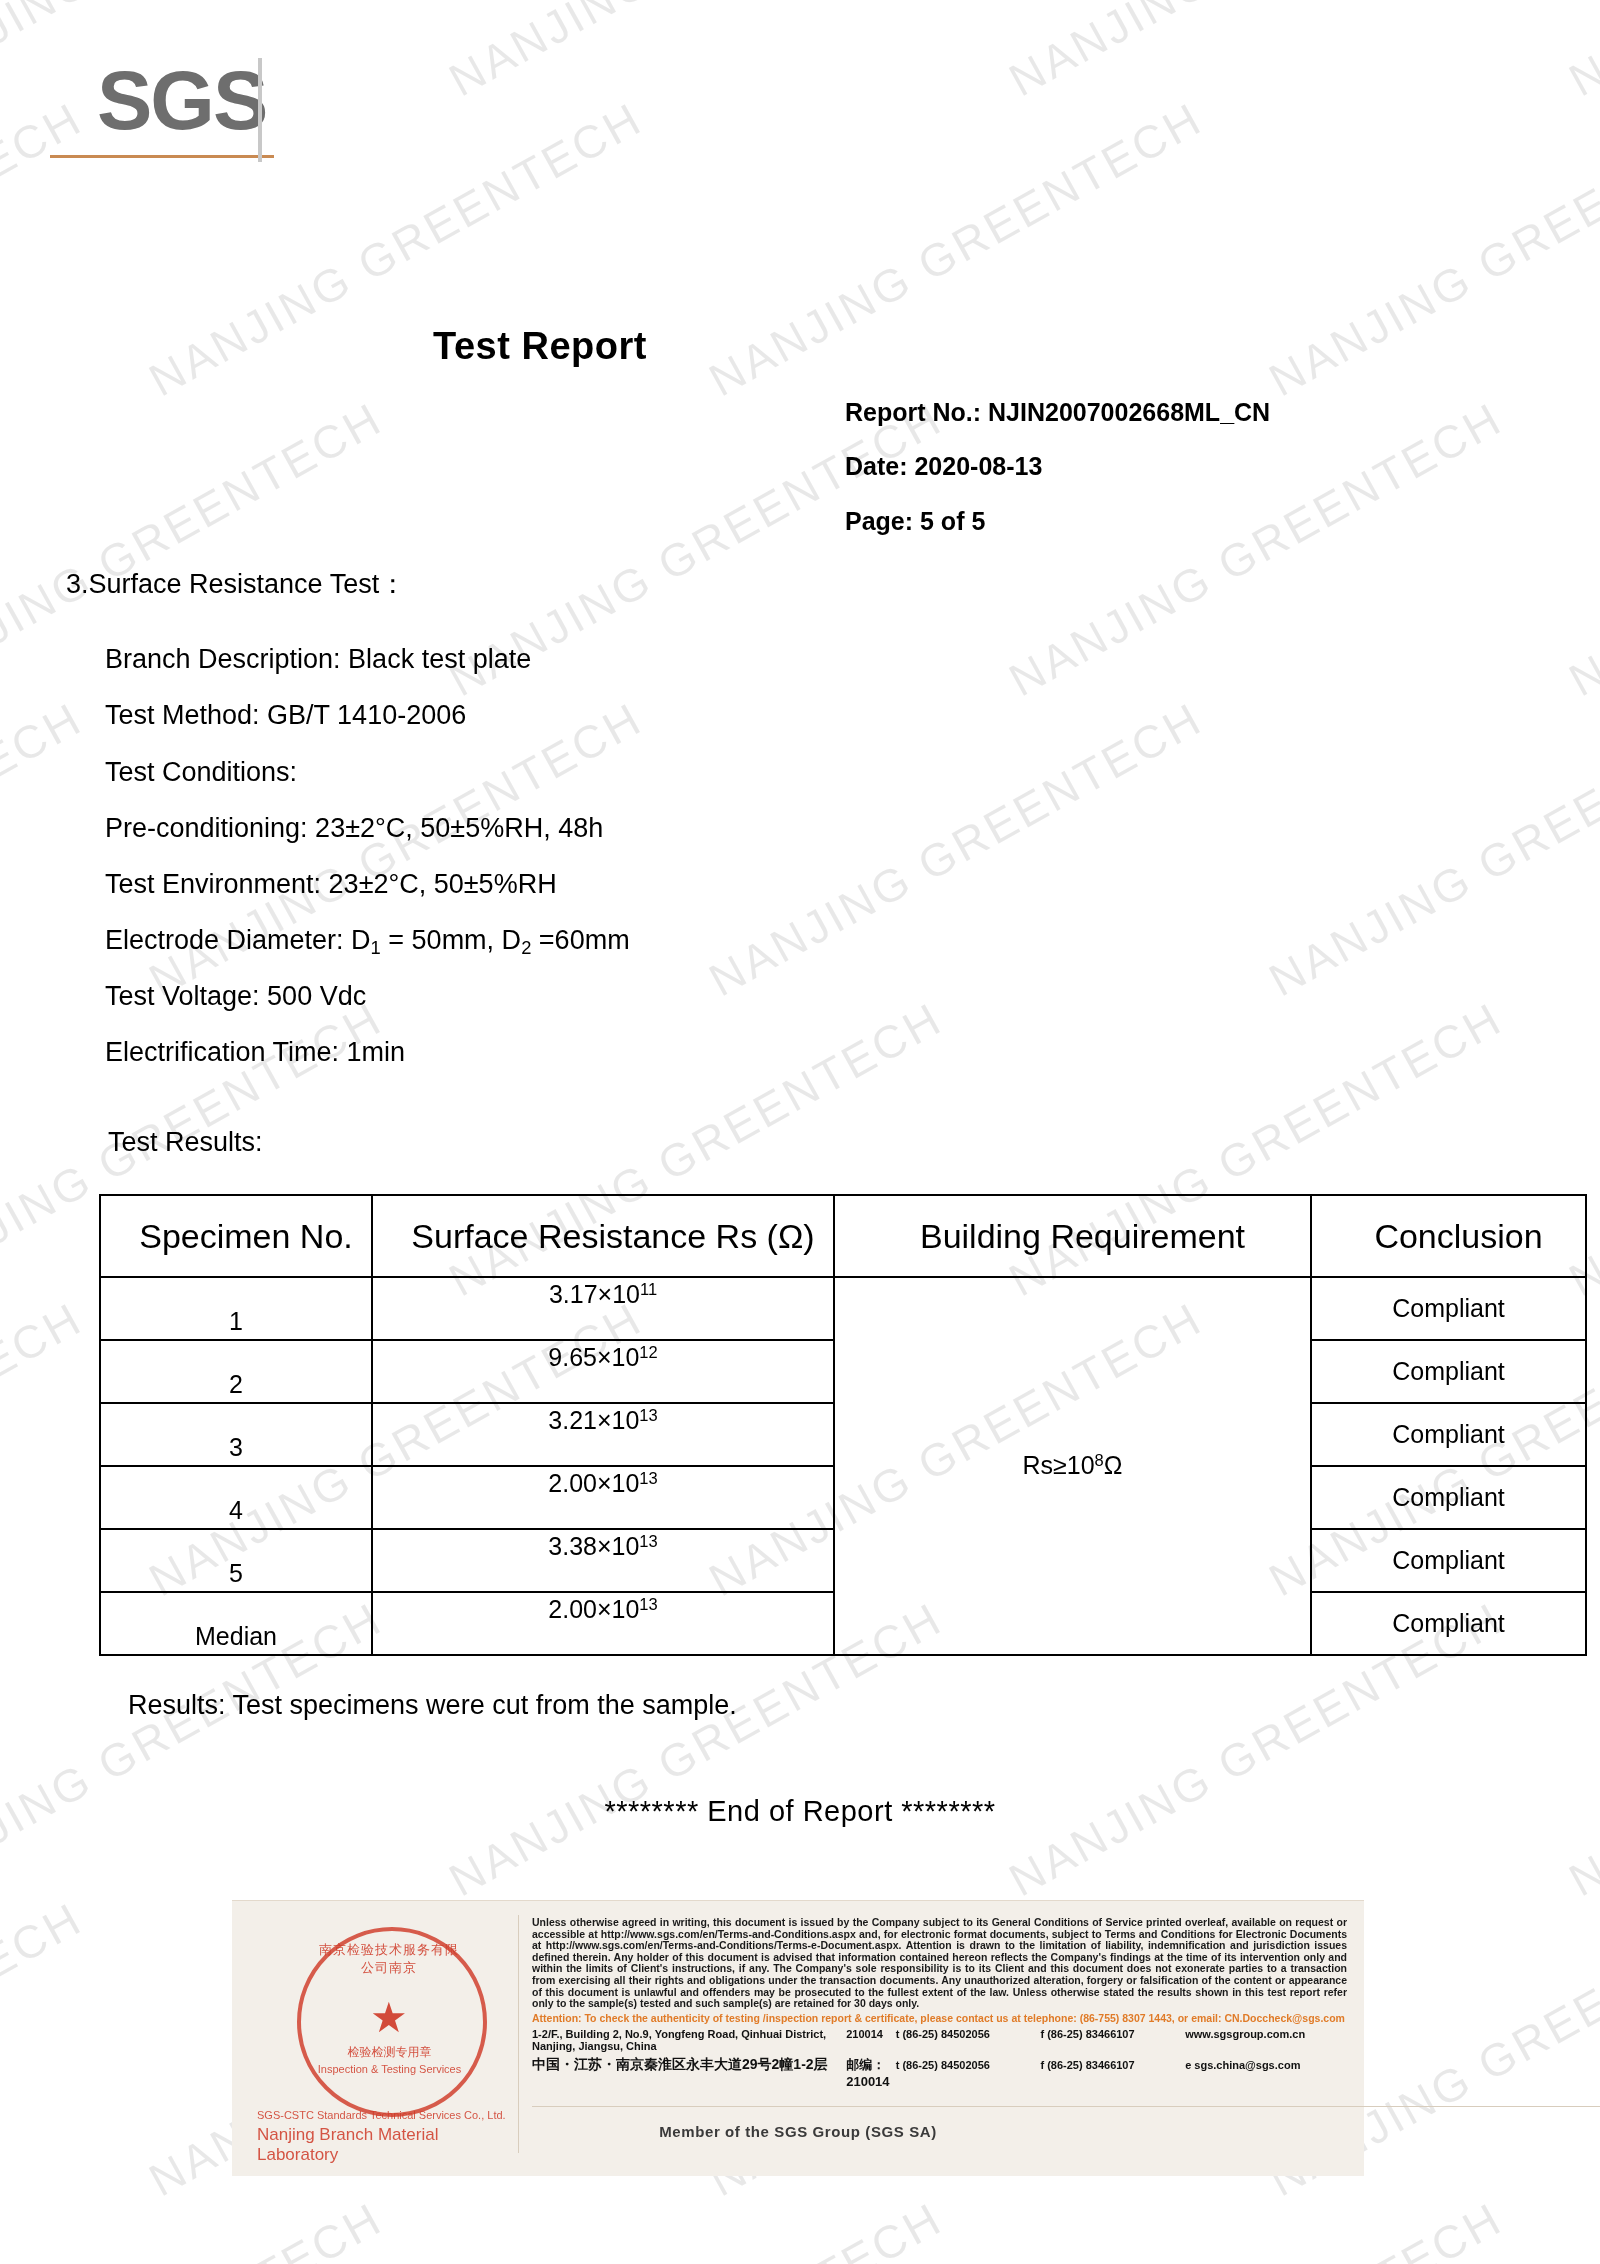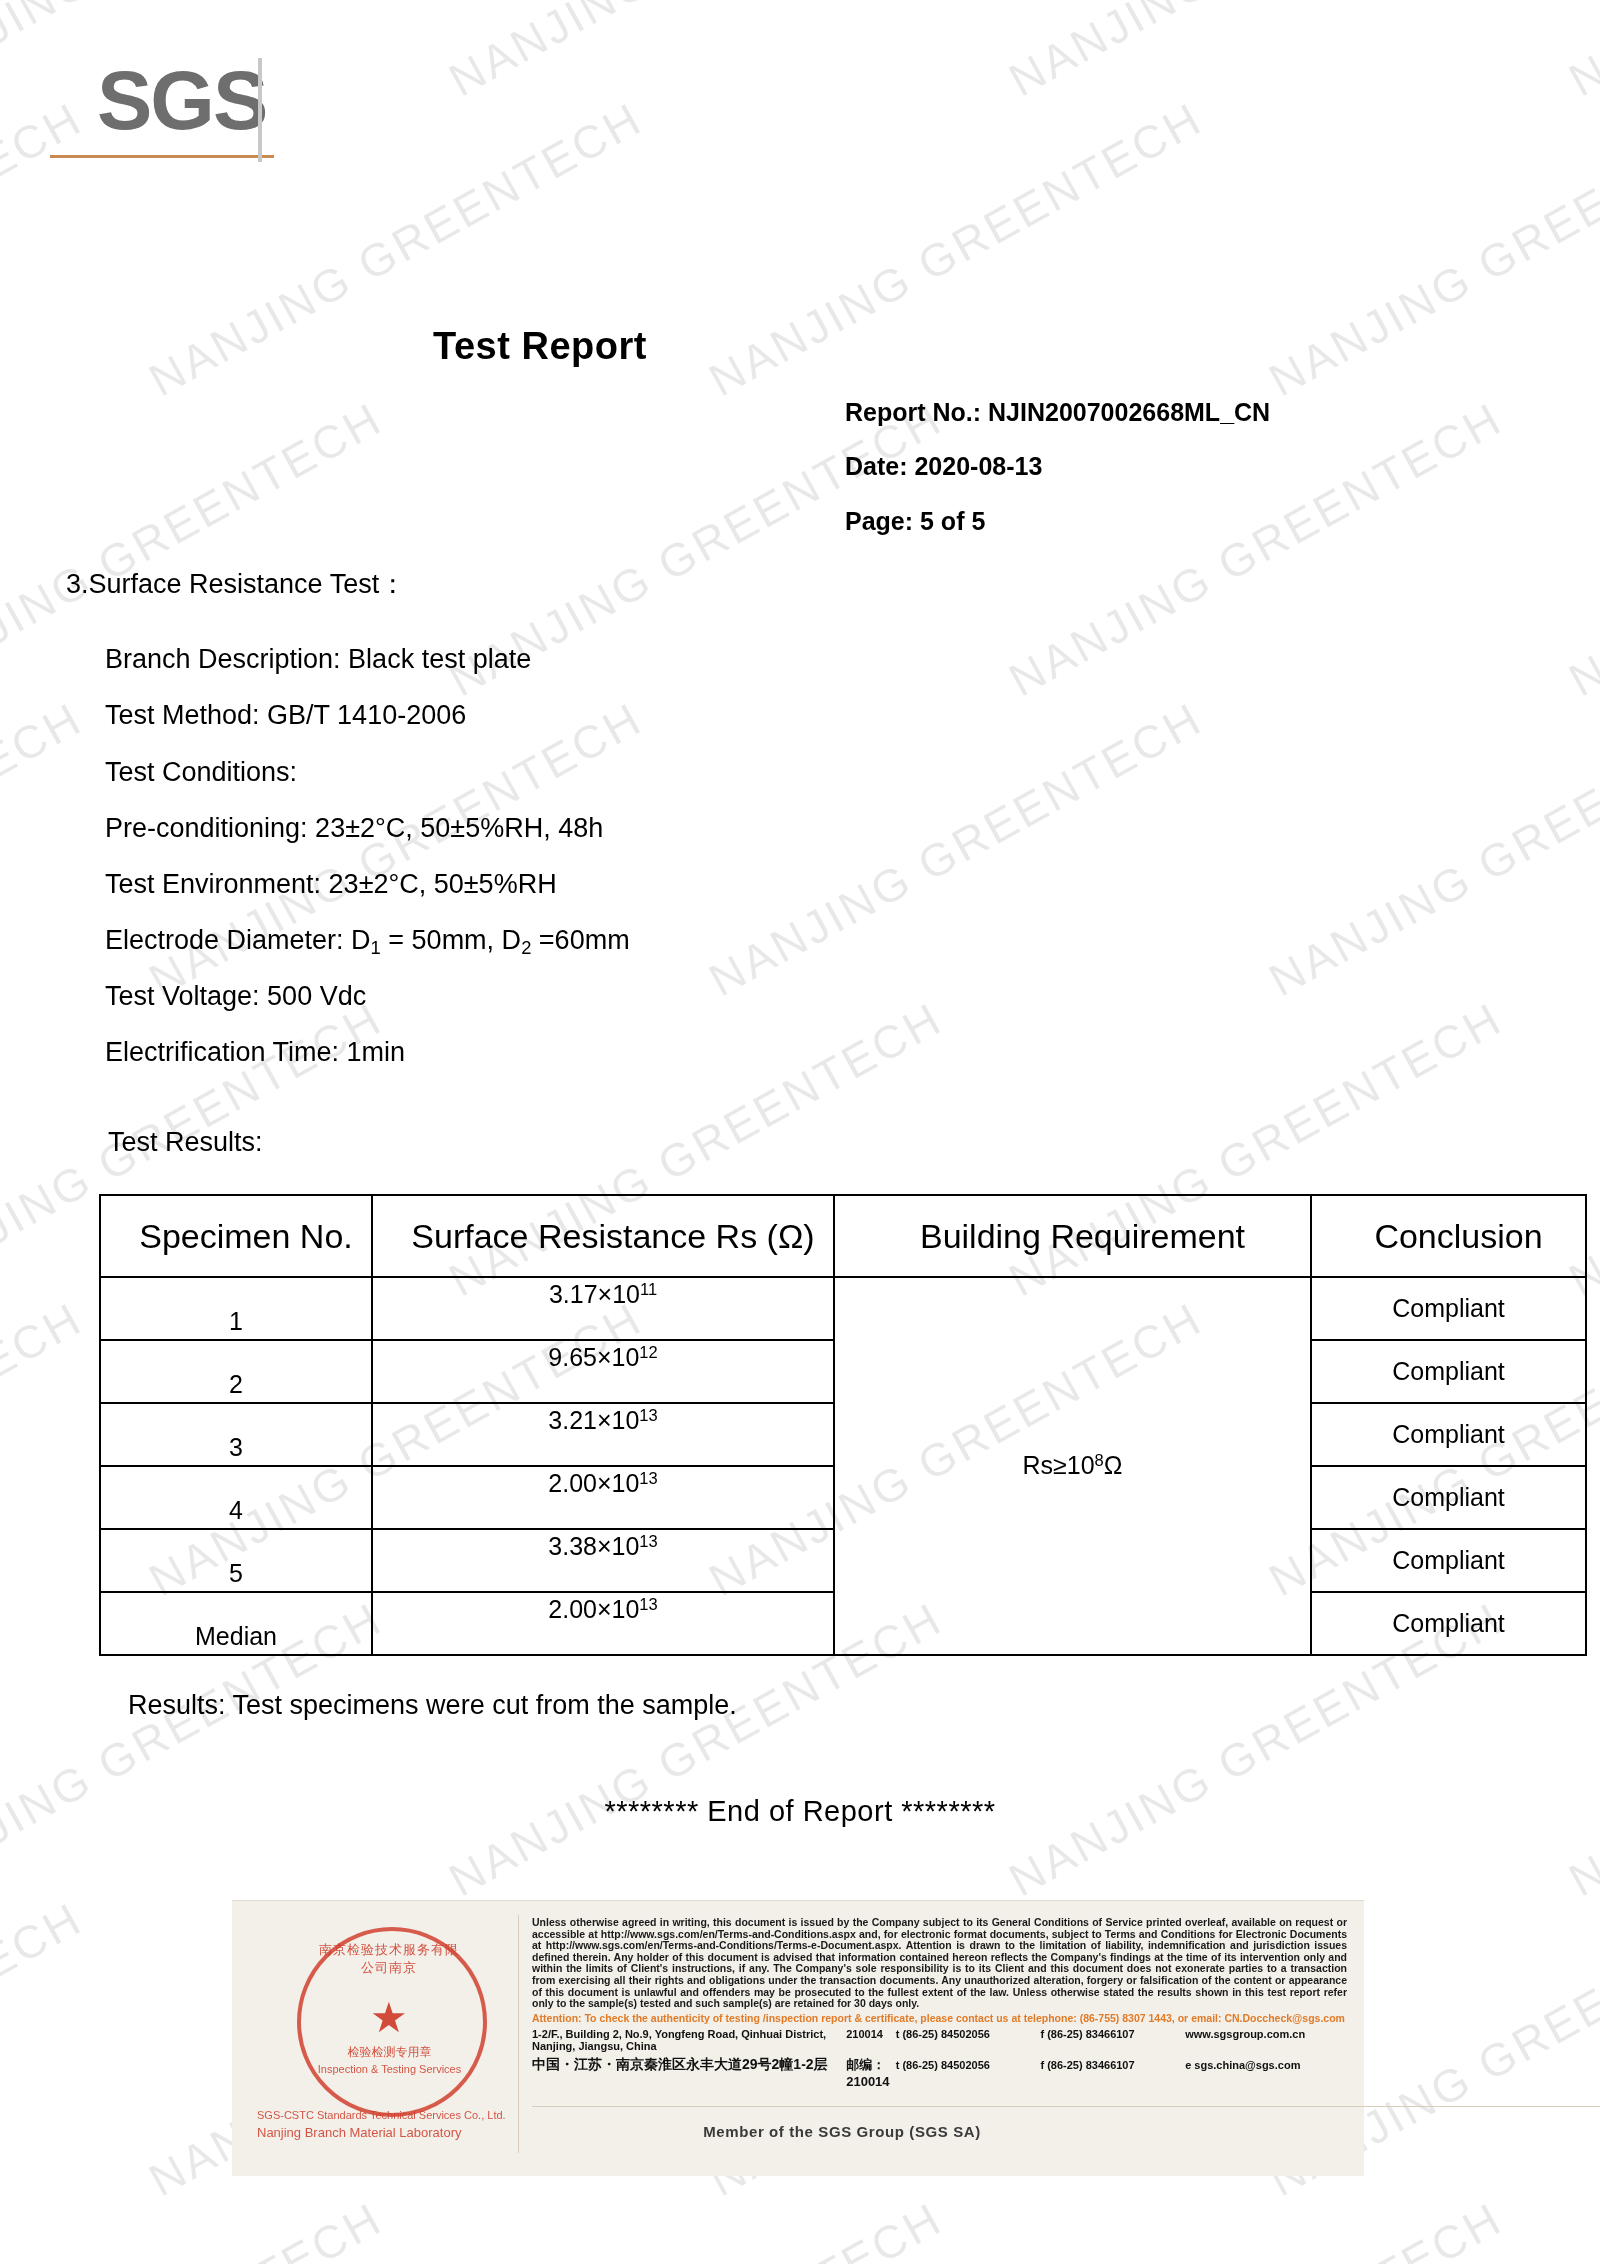--- a/index.html
+++ b/index.html
@@ -249,21 +249,21 @@
     width: 250px;
     font-size: 11px;
     color: #cf3a28;
     opacity: 0.85;
   }
   .stamp-line-b {
     position: absolute;
     left: 0px;
     top: 206px;
     width: 250px;
-    font-size: 13px;
+    font-size: 17px;
     color: #cf3a28;
     opacity: 0.85;
   }
   #footer-divider {
     position: absolute;
     left: 286px;
     top: 14px;
     width: 1px;
     height: 238px;
     background: #d8cdbd;
@@ -315,21 +315,20 @@
   #member-line {
     position: absolute;
     left: 0;
     top: 222px;
     width: 1132px;
     text-align: center;
     font-size: 15px;
     font-weight: bold;
     color: #3a3a3a;
     letter-spacing: 0.6px;
-    padding-left: 44px;
   }
 </style>
 </head>
 <body>
 
 <div id="watermark-layer">
     <div class="wm" style="left: -120px; top: 60px;">NANJING GREENTECH</div>
     <div class="wm" style="left: 440px; top: 60px;">NANJING GREENTECH</div>
     <div class="wm" style="left: 1000px; top: 60px;">NANJING GREENTECH</div>
     <div class="wm" style="left: 1560px; top: 60px;">NANJING GREENTECH</div>

